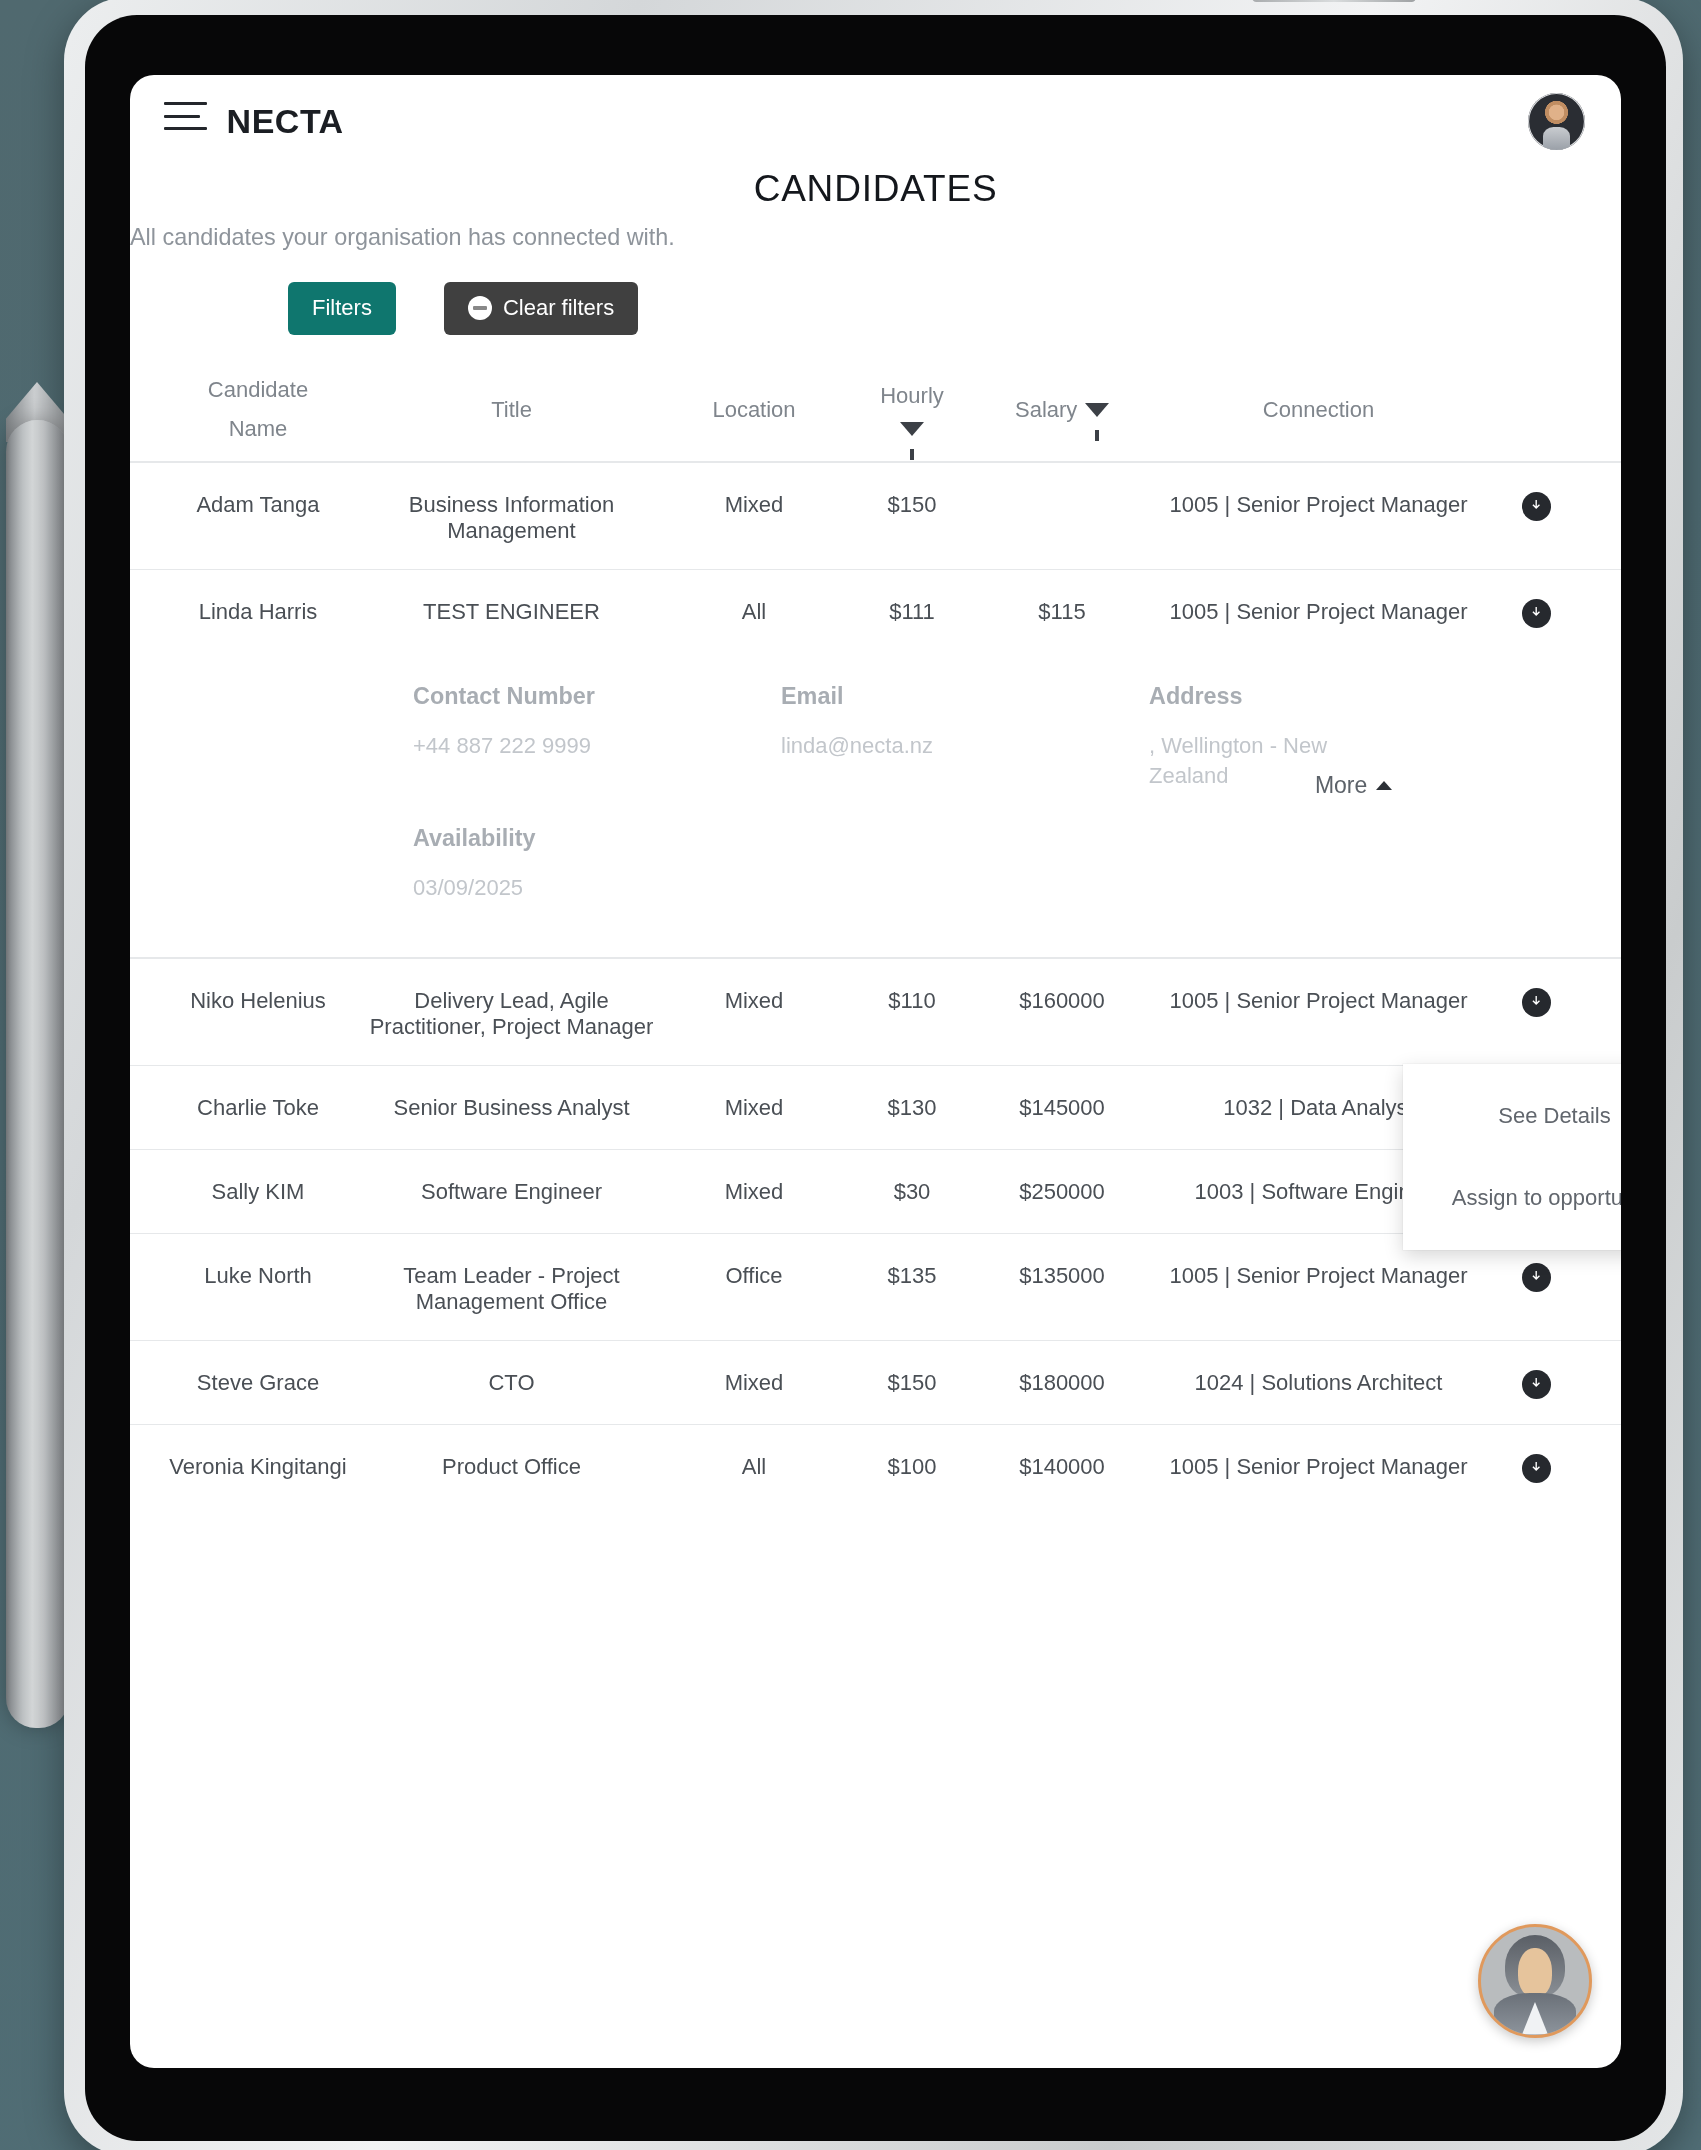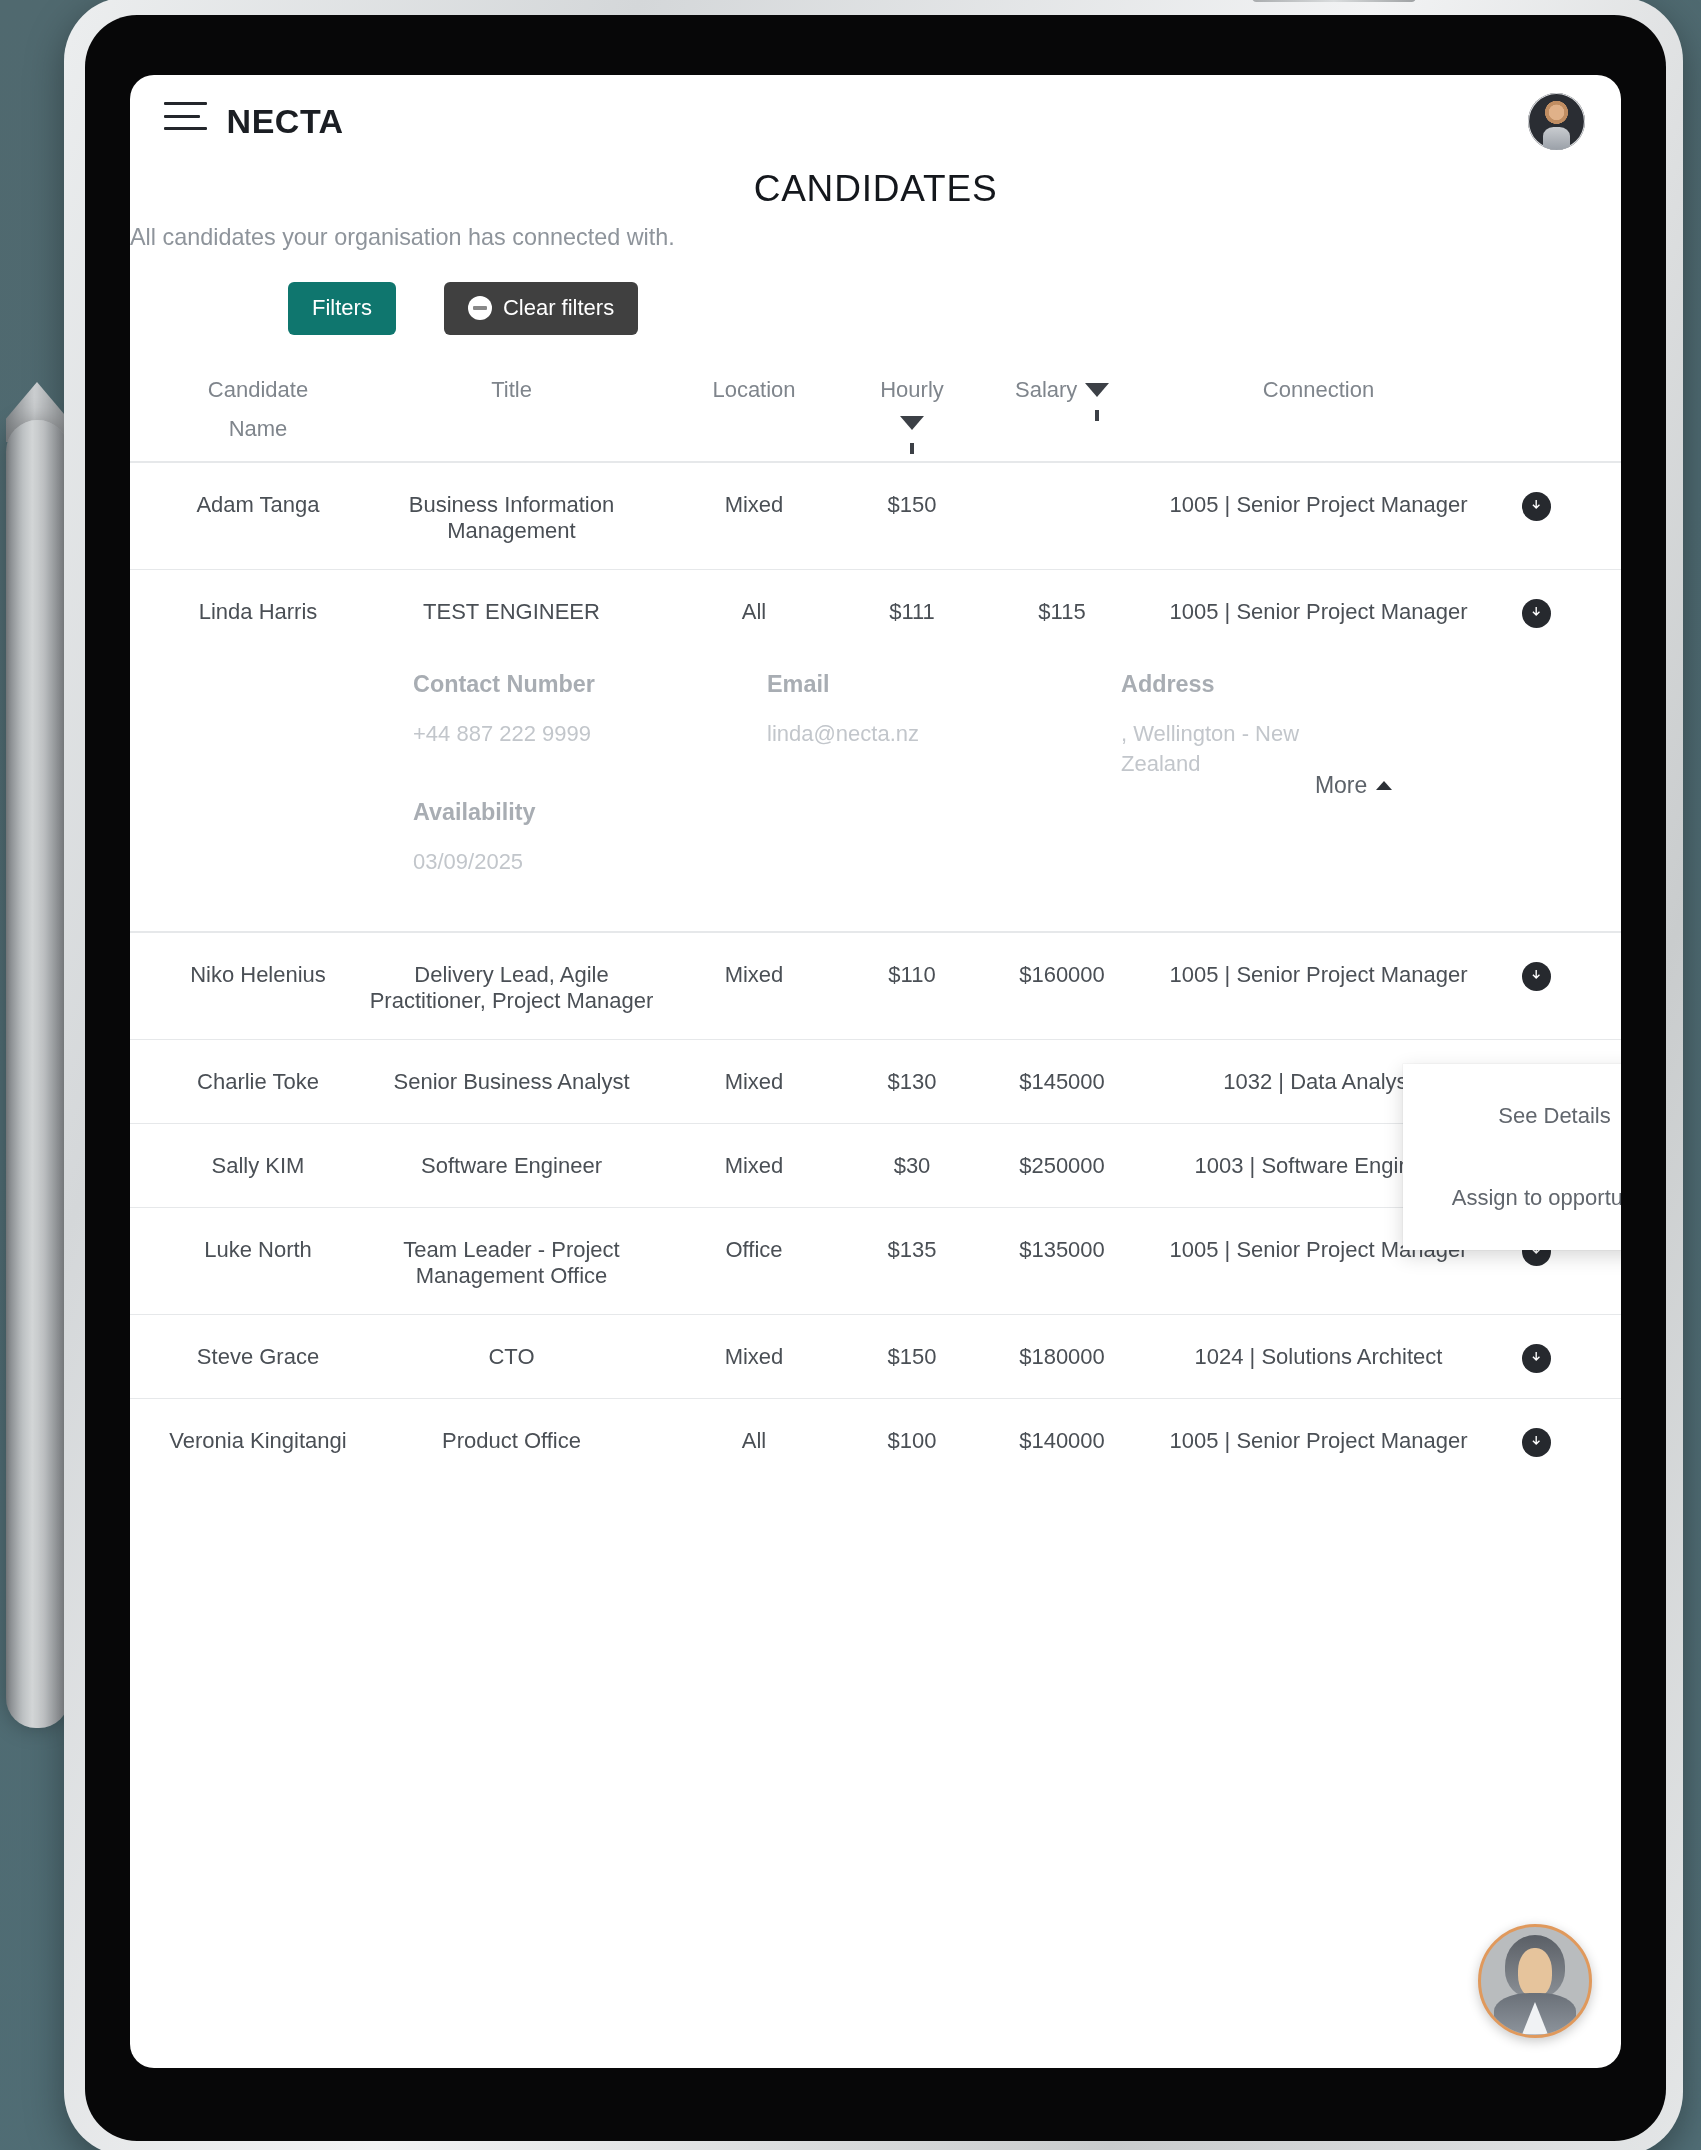--- a/index.html
+++ b/index.html
@@ -203,21 +203,21 @@
     border-top: 1.6px solid #e6e8ea;
     padding: 29px 0 25px;
     font-size: 22px;
     color: #4a4f55;
   }
   .row.header-row {
     border-top: none;
     border-bottom: 1.6px solid #e6e8ea;
     color: #7f858c;
     padding: 16.4px 0 18.5px;
-    align-items: flex-start;
+    align-items: center;
   }
 
   .c-name { width: 229px; text-align: center; padding-left: 27px; }
   .c-title { width: 305px; text-align: center; }
   .c-loc { width: 180px; text-align: center; }
   .c-hourly { width: 136px; text-align: center; }
   .c-salary { width: 164px; text-align: center; }
   .c-conn { width: 349px; text-align: center; }
   .c-act { width: 87px; text-align: center; }
 
@@ -254,22 +254,23 @@
   
   .detail-panel {
     border-top: none;
     padding: 18.5px 0 33px 0;
     position: relative;
     border-bottom: 1.6px solid #e6e8ea;
   }
   .detail-grid {
     display: flex;
     padding-left: 283px;
-    gap: 0;
+    gap: 14px;
     flex-wrap: wrap;
+    margin-top: 12px;
   }
   .d-col { width: 354px; margin-bottom: 21px; }
   .d-col.wide { width: 349px; }
   .d-label {
     font-size: 23.4px;
     font-weight: bold;
     color: #a8adb3;
     margin-bottom: 21px;
   }
   .d-value {

